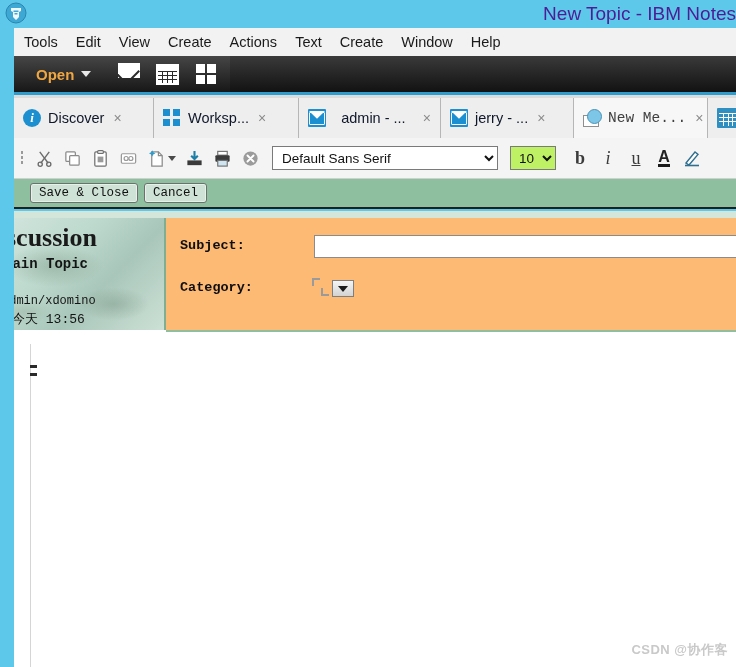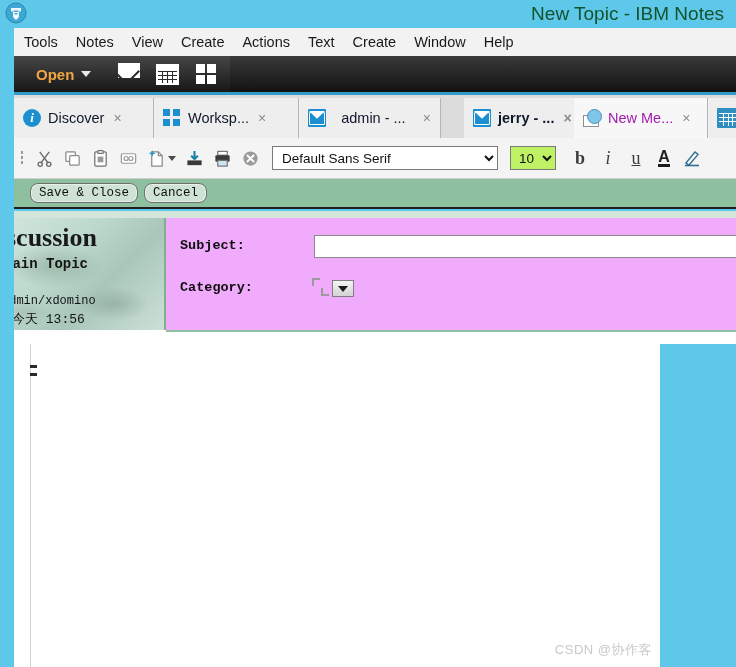--- a/index.html
+++ b/index.html
@@ -8,22 +8,22 @@
     background:#ffffff;
     font-family:"Liberation Sans", sans-serif;
     -webkit-font-smoothing:antialiased;
   }
   .app{position:relative;width:736px;height:667px;background:#5ec8ea;}
 
   
   .titlebar{position:absolute;left:0;top:0;width:736px;height:28px;background:#5ec8ea;}
   .app-logo{position:absolute;left:5px;top:2px;width:22px;height:22px;}
   .title-text{
-    position:absolute;right:12px;top:1px;height:26px;line-height:26px;
-    font-size:19px;color:#14532d;white-space:nowrap;
+    position:absolute;right:0px;top:1px;height:26px;line-height:26px;
+    font-size:19px;color:#4c1d95;white-space:nowrap;
   }
 
   
   .menubar{
     position:absolute;left:14px;top:28px;width:722px;height:28px;
     background:#f2f2f2;display:flex;align-items:center;
   }
   .menu-item{
     font-size:14.5px;color:#1a1a1a;padding:0 9px;height:28px;line-height:28px;
     white-space:nowrap;cursor:default;
@@ -73,21 +73,21 @@
     position:absolute;left:14px;top:92px;width:722px;height:46px;
     background:#dcdcdc;border-top:3px solid #2f9ccc;
   }
   .tab{
     position:absolute;top:3px;height:40px;display:flex;align-items:center;gap:7px;
     padding:0 9px;background:#eeeeee;border-right:1px solid #b6b6b6;
     box-sizing:border-box;cursor:pointer;
   }
   .tab.active{background:#f7f7f7;}
   .tab-label{font-size:14.5px;color:#0f172a;white-space:nowrap;}
-  .tab.active .tab-label{color:#a21caf;}
+  .tab.active .tab-label{color:#404040;font-family:Liberation Mono, monospace;}
   .tab-close{font-size:14px;color:#8b8b8b;margin-left:2px;cursor:pointer;}
   .tab-ico{width:18px;height:18px;flex:0 0 18px;position:relative;}
 
   .ic-info{border-radius:50%;background:#1c8fd0;color:#fff;font-size:13px;font-weight:bold;
     text-align:center;line-height:18px;font-style:italic;font-family:"Liberation Serif",serif;}
   .ic-grid{display:grid;grid-template-columns:7px 7px;grid-template-rows:7px 7px;gap:3px;}
   .ic-grid span{background:#1c8fd0;}
   .ic-mail{background:#1c8fd0;position:relative;overflow:hidden;border-radius:1px;}
   .ic-mail:before{content:"";position:absolute;left:1px;top:2px;width:16px;height:14px;
     background:#ffffff;clip-path:polygon(0 0,100% 0,50% 55%);}
@@ -139,21 +139,21 @@
 
   
   .actionbar{
     position:absolute;left:14px;top:179px;width:722px;height:30px;
     background:#8ebf9e;border-bottom:2px solid #1f1f1f;
     display:flex;align-items:center;padding-left:16px;box-sizing:border-box;gap:6px;
   }
   .act-btn{
     font-family:"Liberation Mono","DejaVu Sans Mono",monospace;font-size:12.5px;
     color:#101010;background:#cfe2d6;border:1px solid #6f6f6f;
-    padding:2px 8px;border-radius:8px;cursor:pointer;white-space:nowrap;
+    padding:2px 8px;border-radius:3px;cursor:pointer;white-space:nowrap;
     box-shadow:inset 0 0 0 1px #e7f1ea;
   }
 
   
   .docband{
     position:absolute;left:14px;top:211px;width:722px;height:7px;background:#d4e5da;
     border-bottom:1px solid #9a9a9a;
   }
   .docbody{
     position:absolute;left:14px;top:218px;width:722px;height:126px;background:#ffffff;
@@ -182,21 +182,21 @@
   .b-author{
     position:absolute;left:-12px;top:76px;font-family:"Liberation Mono","DejaVu Sans Mono",monospace;
     font-size:12px;color:#141414;white-space:nowrap;
   }
   .b-date{
     position:absolute;left:-2px;top:92px;font-family:"Liberation Mono","DejaVu Sans Mono",monospace;
     font-size:13px;color:#141414;white-space:nowrap;
   }
 
   .form{
-    position:absolute;left:152px;top:0px;right:0;height:112px;background:#f0abfc;
+    position:absolute;left:152px;top:0px;right:0;height:112px;background:#fdba74;
     border-bottom:2px solid #8fbf9f;
   }
   .f-row{position:absolute;left:14px;display:flex;align-items:center;}
   .f-label{
     font-family:"Liberation Mono","DejaVu Sans Mono",monospace;font-size:13.5px;
     font-weight:bold;color:#0e0e0e;white-space:nowrap;
   }
   .subject-input{
     position:absolute;left:148px;top:17px;width:600px;height:23px;
     background:#ffffff;border:1px solid #8b8b8b;box-sizing:border-box;
@@ -209,21 +209,21 @@
   .cat-drop{
     position:absolute;left:20px;top:2px;width:20px;height:15px;
     background:linear-gradient(#f4f4f4,#d3d3d3);border:1px solid #7e7e7e;
     display:flex;align-items:center;justify-content:center;cursor:pointer;
   }
   .cat-drop i{width:0;height:0;border-left:5px solid transparent;border-right:5px solid transparent;
     border-top:6px solid #1a1a1a;}
 
   
   .editorwrap{
-    position:absolute;left:14px;top:344px;width:646px;height:323px;background:#ffffff;
+    position:absolute;left:14px;top:344px;width:722px;height:323px;background:#ffffff;font-weight:bold;
   }
   .leftgutter{
     position:absolute;left:0;top:0;width:16px;height:323px;background:#ffffff;
     border-right:1px solid #d5d5d5;
   }
   .editor{
     position:absolute;left:17px;top:0;right:0;height:323px;background:#ffffff;
     font-family:"Liberation Sans",sans-serif;font-size:12px;color:#111;padding:16px 0 0 0;
   }
   .caret-mark{
@@ -252,21 +252,21 @@
     <svg class="app-logo" viewBox="0 0 22 22">
       <circle cx="11" cy="11" r="10" fill="#3ea8d4" stroke="#2a86ae" stroke-width="1"></circle>
       <path d="M6 6 h10 v3 l-2 1 v5 l-3 3 l-3 -3 v-5 l-2 -1 z" fill="#ffffff" opacity=".92"></path>
       <path d="M8.5 8.5 h5 v1.6 h-5 z M9.5 11 h3 v1.4 h-3 z" fill="#3ea8d4"></path>
     </svg>
     <div class="title-text">New Topic - IBM Notes</div>
   </div>
 
   <div class="menubar">
     <div class="menu-item">Tools</div>
-    <div class="menu-item">Notes</div>
+    <div class="menu-item">Edit</div>
     <div class="menu-item">View</div>
     <div class="menu-item">Create</div>
     <div class="menu-item">Actions</div>
     <div class="menu-item">Text</div>
     <div class="menu-item">Create</div>
     <div class="menu-item">Window</div>
     <div class="menu-item">Help</div>
   </div>
 
   <div class="openbar">
@@ -312,21 +312,21 @@
       <span class="tab-label">Worksp...</span>
       <span class="tab-close">×</span>
     </div>
 
     <div class="tab" style="left:285px;width:142px;justify-content:space-between;">
       <span class="tab-ico ic-mail"></span>
       <span class="tab-label">admin - ...</span>
       <span class="tab-close">×</span>
     </div>
 
-    <div class="tab" style="left:450px;width:133px;font-weight:bold;">
+    <div class="tab" style="left:427px;width:133px;">
       <span class="tab-ico ic-mail"></span>
       <span class="tab-label">jerry - ...</span>
       <span class="tab-close">×</span>
     </div>
 
     <div class="tab active" style="left:560px;width:134px;">
       <span class="tab-ico ic-newmail">
         <span class="env2"></span>
           <span class="ball"></span>
       </span>

